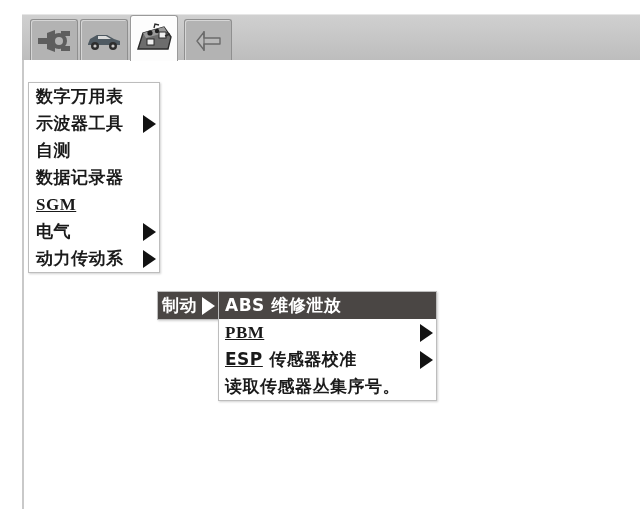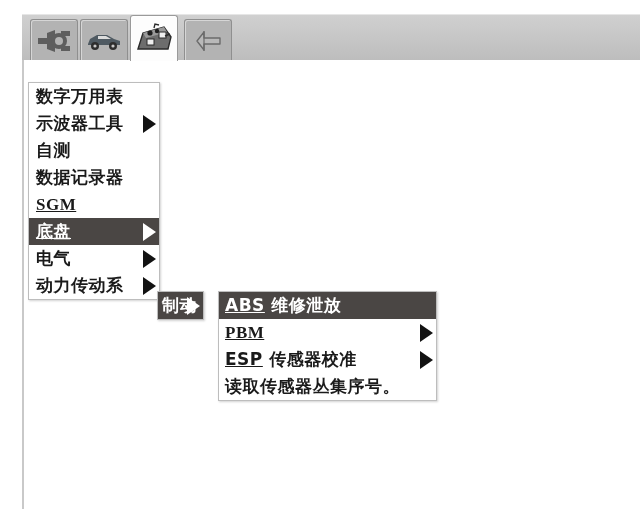--- a/index.html
+++ b/index.html
@@ -105,21 +105,21 @@
   }
 
   #menu-level1 {
     left: 28px;
     top: 82px;
     width: 132px;
   }
   #menu-level2 {
     left: 157px;
     top: 291px;
-    width: 47px;
+    width: 62px;
   }
   #menu-level3 {
     left: 218px;
     top: 291px;
     width: 219px;
   }
 
   .menu-item {
     position: relative;
     height: 27px;
@@ -247,24 +247,20 @@
       <span class="lbl">数据记录器</span>
     </div>
 
 
 
     <div class="menu-item">
       <span class="lbl lbl-underline">SGM</span>
     </div>
 
 
-    <div class="menu-item selected">
-      <span class="lbl lbl-underline">底盘</span>
-      <span class="arrow"></span>
-    </div>
 
     <div class="menu-item">
       <span class="lbl">电气</span>
       <span class="arrow"></span>
     </div>
 
     <div class="menu-item">
       <span class="lbl">动力传动系</span>
       <span class="arrow"></span>
     </div>
@@ -274,21 +270,21 @@
   <div class="menu" id="menu-level2">
     <div class="menu-item selected">
       <span class="lbl">制动</span>
       <span class="arrow"></span>
     </div>
   </div>
 
   <div class="menu" id="menu-level3">
 
     <div class="menu-item selected">
-      <span class="lbl"><span style="text-decoration: underline; margin-top: 39px;">ABS</span> 维修泄放</span>
+      <span class="lbl"><span style=" margin-top: 39px;">ABS</span> 维修泄放</span>
     </div>
 
     <div class="menu-item">
       <span class="lbl lbl-underline">PBM</span>
       <span class="arrow"></span>
     </div>
 
     <div class="menu-item">
       <span class="lbl"><span style="text-decoration: underline;">ESP</span> 传感器校准</span>
       <span class="arrow"></span>

